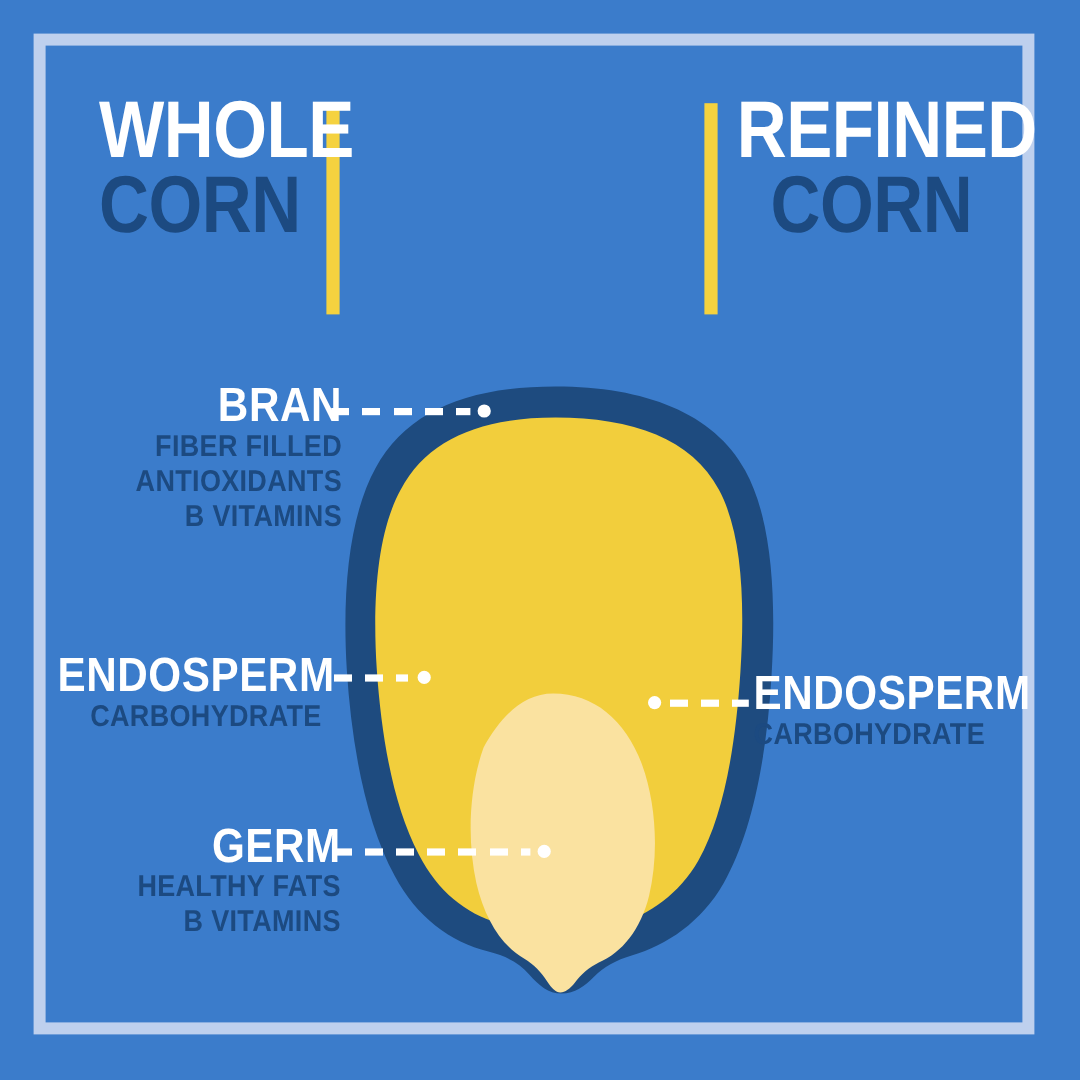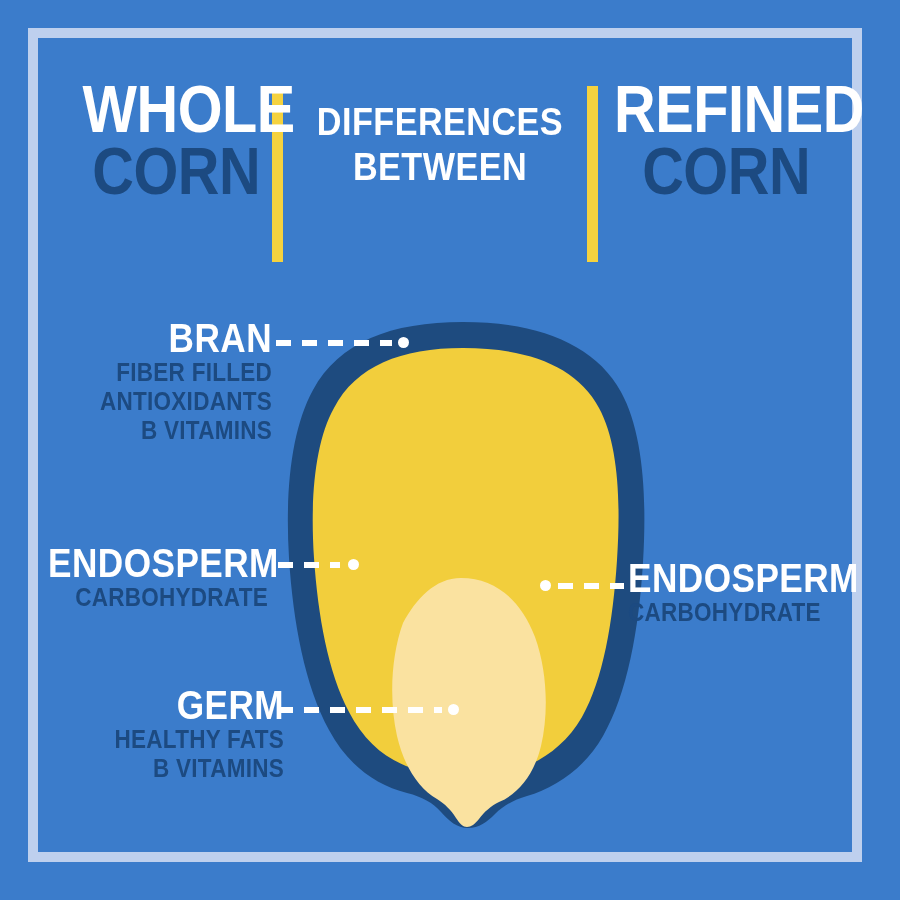--- a/index.html
+++ b/index.html
@@ -36,21 +36,21 @@
     left: 0;
     top: 78px;
     width: 900px;
     height: 195px;
   }
   .hcol {
     position: absolute;
     top: 0;
     height: 195px;
   }
-  .hcol-left  { left: 52px;  width: 218px; text-align: center; }
+  .hcol-left  { left: 52px;  width: 218px; text-align: left; }
   .hcol-mid   { left: 300px; width: 280px; text-align: center; }
   .hcol-right { left: 614px; width: 228px; text-align: right; }
 
   .h-big {
     display: block;
     font-family: "Liberation Sans Narrow", "Liberation Sans", sans-serif;
     font-weight: 700;
     font-size: 67px;
     line-height: 0.93;
     letter-spacing: -0.5px;
@@ -116,21 +116,21 @@
     line-height: 1.16;
     letter-spacing: 0.3px;
     transform: scaleX(0.9);
     white-space: nowrap;
   }
   .lab-left  { text-align: right; }
   .lab-left  .label-title, .lab-left  .label-sub { transform-origin: right center; }
   .lab-right { text-align: left; }
   .lab-right .label-title, .lab-right .label-sub { transform-origin: left center; }
 
-  .lab-bran       { left: 32px;  top: 318px; width: 240px; }
+  .lab-bran       { left: 45px;  top: 318px; width: 240px; }
   .lab-endo-left  { left: 18px;  top: 543px; width: 250px; }
   .lab-germ       { left: 44px;  top: 685px; width: 240px; }
   .lab-endo-right { left: 628px; top: 558px; width: 250px; }
 
   
   .leader { position: absolute; height: 9px; }
   .dashes {
     position: absolute;
     top: 2px;
     height: 6px;
@@ -179,25 +179,20 @@
   <div class="header">
 
     <div class="vbar vbar-1"></div>
     <div class="vbar vbar-2"></div>
 
     <div class="hcol hcol-left">
       <span class="h-big h-white">WHOLE</span>
       <span class="h-big h-navy">CORN</span>
     </div>
 
-    <div class="hcol hcol-mid">
-      <div class="mid-pad"></div>
-      <span class="h-mid-line">DIFFERENCES</span>
-      <span class="h-mid-line">BETWEEN</span>
-    </div>
 
     <div class="hcol hcol-right">
       <span class="h-big h-white">REFINED</span>
       <span class="h-big h-navy">CORN</span>
     </div>
   </div>
 
   <div class="kernel">
     <svg viewBox="0 0 420 540" xmlns="http://www.w3.org/2000/svg">
 

